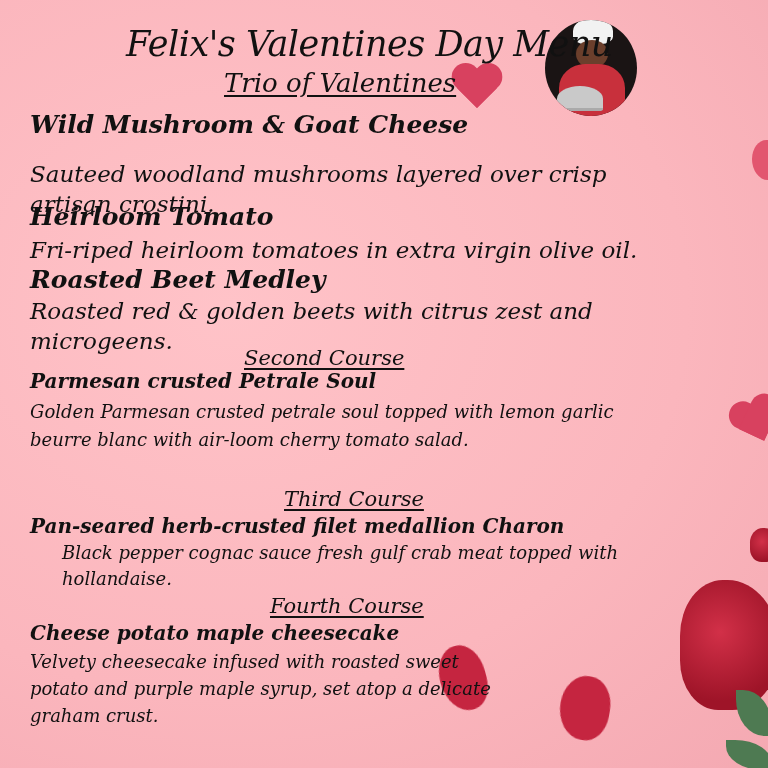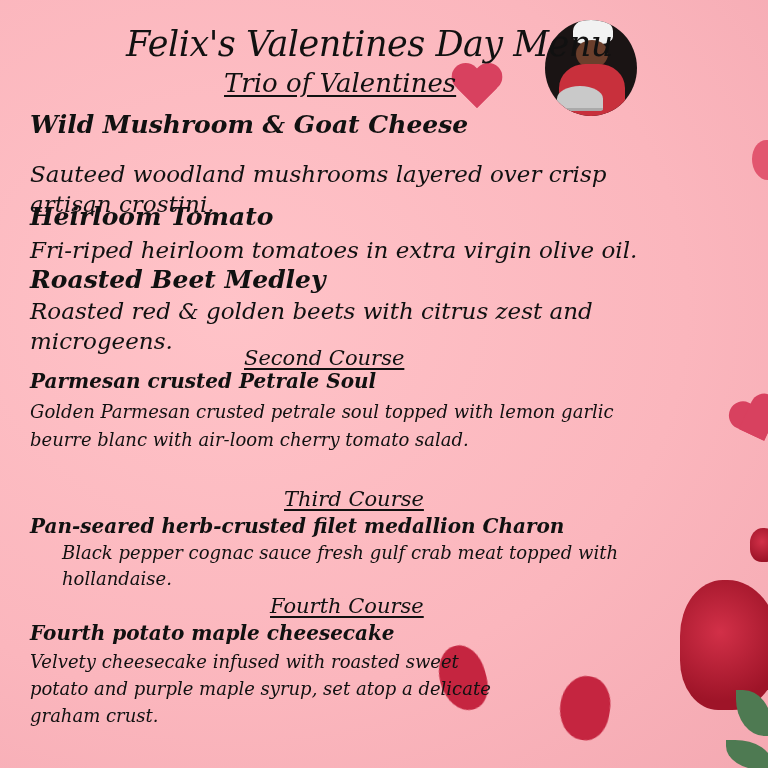--- a/index.html
+++ b/index.html
@@ -90,15 +90,15 @@
   <div class="dish-name med" style="top:369px;">Parmesan crusted Petrale Soul</div>
   <div class="dish-desc desc-med" style="top:398px; width:600px;">Golden Parmesan crusted petrale soul  topped with lemon garlic beurre blanc with air-loom cherry tomato salad.</div>
 
   <div class="section-heading" style="left:270px; top:487px; font-size:21px;margin-left:14px;">Third Course</div>
 
   <div class="dish-name med" style="top:514px;">Pan-seared herb-crusted filet medallion Charon</div>
   <div class="dish-desc desc-med" style="top:540px; line-height:26px;margin-left:32px;">Black pepper cognac sauce fresh gulf crab meat topped with hollandaise.</div>
 
   <div class="section-heading" style="left:270px; top:594px; font-size:21px;">Fourth Course</div>
 
-  <div class="dish-name med" style="top:621px;">Fourth potato maple cheesecake</div>
+  <div class="dish-name med" style="top:621px;">Cheese potato maple cheesecake</div>
   <div class="dish-desc desc-med" style="top:648px; width:480px; line-height:27px;">Velvety cheesecake infused with roasted sweet potato and purple maple syrup, set atop a delicate graham crust.</div>
 </div>
 
 </body></html>

